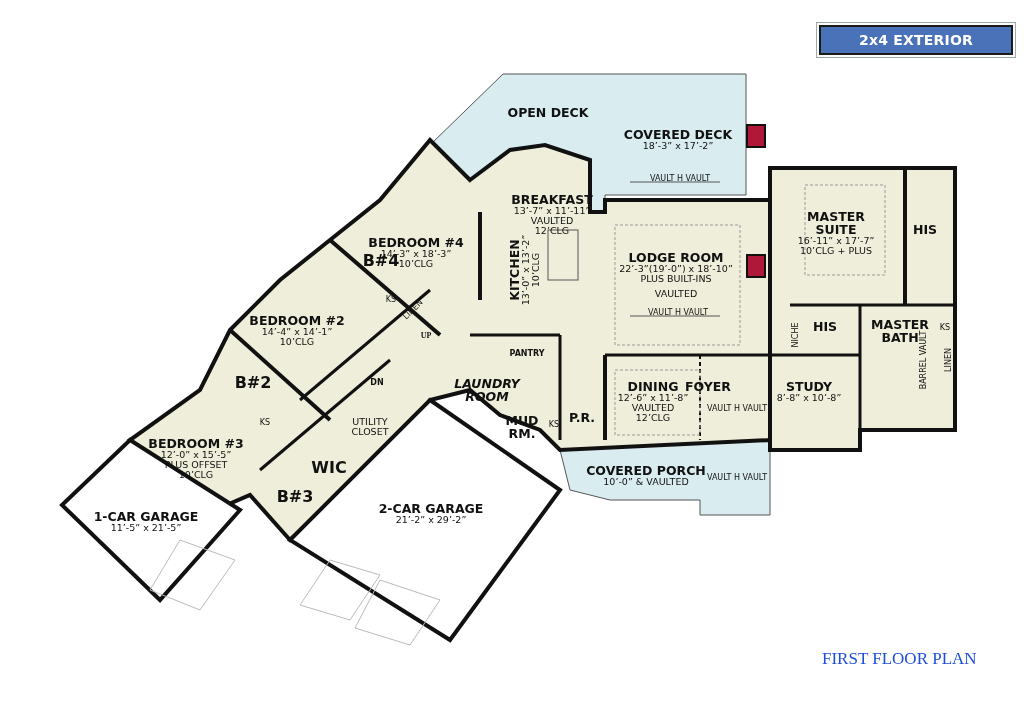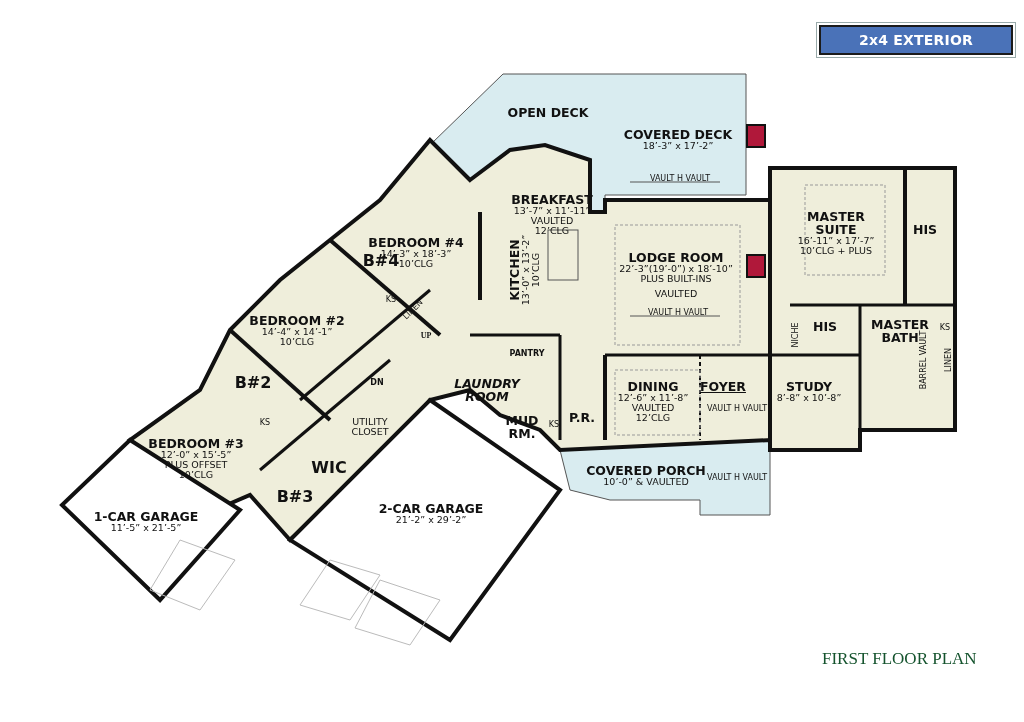--- a/index.html
+++ b/index.html
@@ -1,19 +1,19 @@
 <!DOCTYPE html>
 <html><head>
 <meta charset="utf-8">
 <style>
   html,body{margin:0;padding:0;background:#ffffff;}
   body{width:1024px;height:722px;position:relative;overflow:hidden;font-family:"Liberation Sans",sans-serif;}
   #plan{position:absolute;left:0;top:0;width:1024px;height:722px;}
   .badge{position:absolute;left:819px;top:25px;width:190px;height:26px;background:#4a72b8;border:2px solid #1b1b1b;box-shadow:0 0 0 2px #ffffff,0 0 0 3px #9aa;color:#fff;font-family:"DejaVu Sans",sans-serif;font-weight:bold;font-size:14px;line-height:26px;text-align:center;letter-spacing:0.2px;}
-  .info{position:absolute;left:822px;top:648px;font-family:"Liberation Serif",serif;font-size:17px;line-height:22px;color:#14532d;}
+  .info{position:absolute;left:822px;top:648px;font-family:"Liberation Serif",serif;font-size:17px;line-height:22px;color:#1d4ed8;}
   .info div{white-space:nowrap;}
   .lbl{position:absolute;text-align:center;color:#111;white-space:nowrap;transform:translate(-50%,0);line-height:1.05;}
   .lbl .t{font-family:"DejaVu Sans",sans-serif;font-weight:bold;font-size:12.5px;display:block;}
   .lbl .s{font-family:"DejaVu Sans",sans-serif;font-size:9.5px;display:block;}
   .sm .t{font-size:16px;}
   .tiny{position:absolute;font-family:"DejaVu Sans",sans-serif;font-size:8px;color:#111;white-space:nowrap;transform:translate(-50%,0);}
   .vert{transform:translate(-50%,-50%) rotate(-90deg);}
 </style>
 </head>
 <body>
@@ -110,21 +110,21 @@
   </div>
 <div class="tiny vert" style="left:923px;top:360px;">BARREL VAULT</div>
 <div class="tiny vert" style="left:795px;top:335px;">NICHE</div>
 <div class="tiny" style="left:945px;top:323px;">KS</div>
 <div class="tiny vert" style="left:948px;top:360px;">LINEN</div>
 
 <div class="lbl" style="left:809px;top:380px;">
     <span class="t">STUDY</span>
     <span class="s">8’-8” x 10’-8”</span>
   </div>
-<div class="lbl" style="left:723px;top:380px;text-decoration:underline;">
+<div class="lbl" style="left:708px;top:380px;">
     <span class="t">FOYER</span>
   </div>
 <div class="tiny" style="left:737px;top:404px;">VAULT H VAULT</div>
 <div class="lbl" style="left:653px;top:380px;">
     <span class="t">DINING</span>
     <span class="s">12’-6” x 11’-8”</span>
     <span class="s">VAULTED</span>
     <span class="s">12’CLG</span>
   </div>
 

